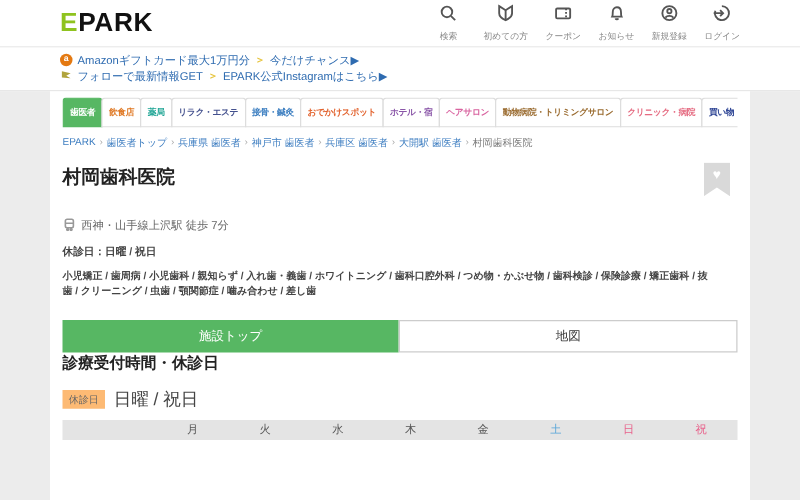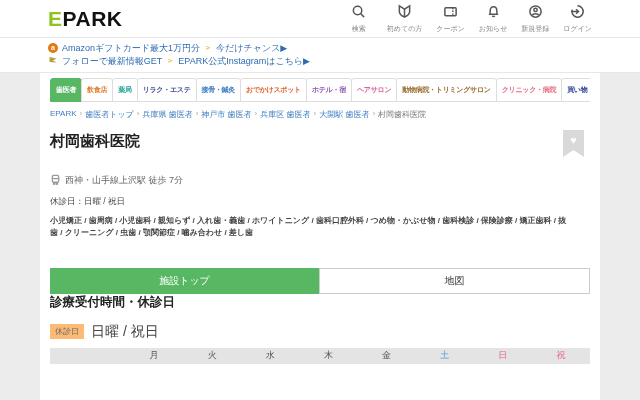--- a/index.html
+++ b/index.html
@@ -42,25 +42,25 @@
   .crumb-sep::before { content:"›"; color:#aaa; }
   .crumb.current { color:#777; cursor:default; }
 
   
   .clinichead { position:relative; margin-top:12px; }
   .clinicname { font-size:15px; font-weight:bold; color:#222; }
   .bookmark { position:absolute; right:6px; top:-2px; width:21px; height:27px; background:#d9d9d9; clip-path:polygon(0 0,100% 0,100% 100%,50% 74%,0 100%); cursor:pointer; display:flex; justify-content:center; }
   .bookmark::after { content:"♥"; color:#fff; font-size:11px; margin-top:4px; }
   .access { margin-top:23px; display:flex; align-items:center; gap:4px; font-size:9px; color:#666; }
   .access svg { width:11px; height:11px; stroke:#999; fill:none; stroke-width:1.4; }
-  .closeddays { margin-top:9px; font-size:8.5px; color:#444; }
+  .closeddays { margin-top:9px; font-size:8.5px; color:#444;font-weight:bold; }
   .tags { margin-top:7px; font-size:8px; line-height:1.55; color:#444; width:520px;font-weight:bold; }
 
   
-  .factabs { display:flex; margin-top:28px; height:26px; }
+  .factabs { display:flex; margin-top:16px; height:26px; }
   .factab { flex:1; display:flex; align-items:center; justify-content:center; font-size:10px; cursor:pointer; }
   .factab.active { background:#57b763; color:#fff; }
   .factab.plain { background:#fff; border:1px solid #ccc; color:#333; }
 
   .desc { margin-top:22px; font-size:10px; font-weight:bold; color:#333; }
 
   
   .hours-heading { font-size:12.5px; font-weight:bold; color:#222; }
   .closedrow { margin-top:12px; display:flex; align-items:center; gap:7px; }
   .closedbadge { background:#fdba74; color:#666; font-size:8px; padding:2px 5px; }

